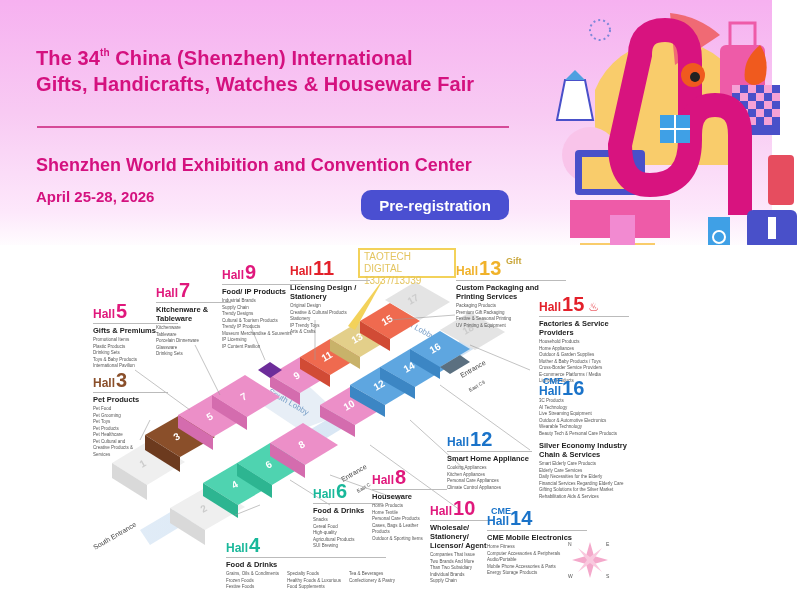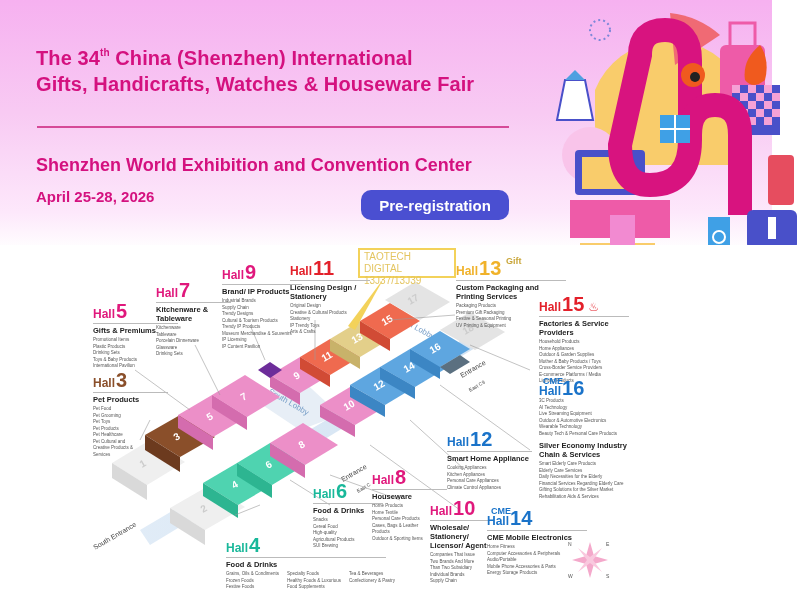--- a/index.html
+++ b/index.html
@@ -274,21 +274,21 @@
         <div>Glassware</div>
         <div>Drinking Sets</div>
       </div>
   </div>
 
   <div class="hall-label" style="left:222px;top:17px;width:80px;">
     <div class="hall-head">
         <span class="hall-word" style="color:#e0187c">Hall</span>
         <span class="hall-num" style="color:#e0187c;font-size:20px">9</span>
       </div>
-    <div class="hall-cat">Brand/ IP Products</div>
+    <div class="hall-cat">Food/ IP Products</div>
     <div class="hall-items">
         <div>Industrial Brands</div>
         <div>Supply Chain</div>
         <div>Trendy Designs</div>
         <div>Cultural &amp; Tourism Products</div>
         <div>Trendy IP Products</div>
         <div>Museum Merchandise &amp; Souvenirs</div>
         <div>IP Licensing</div>
         <div>IP Content Pavilion</div>
       </div>

